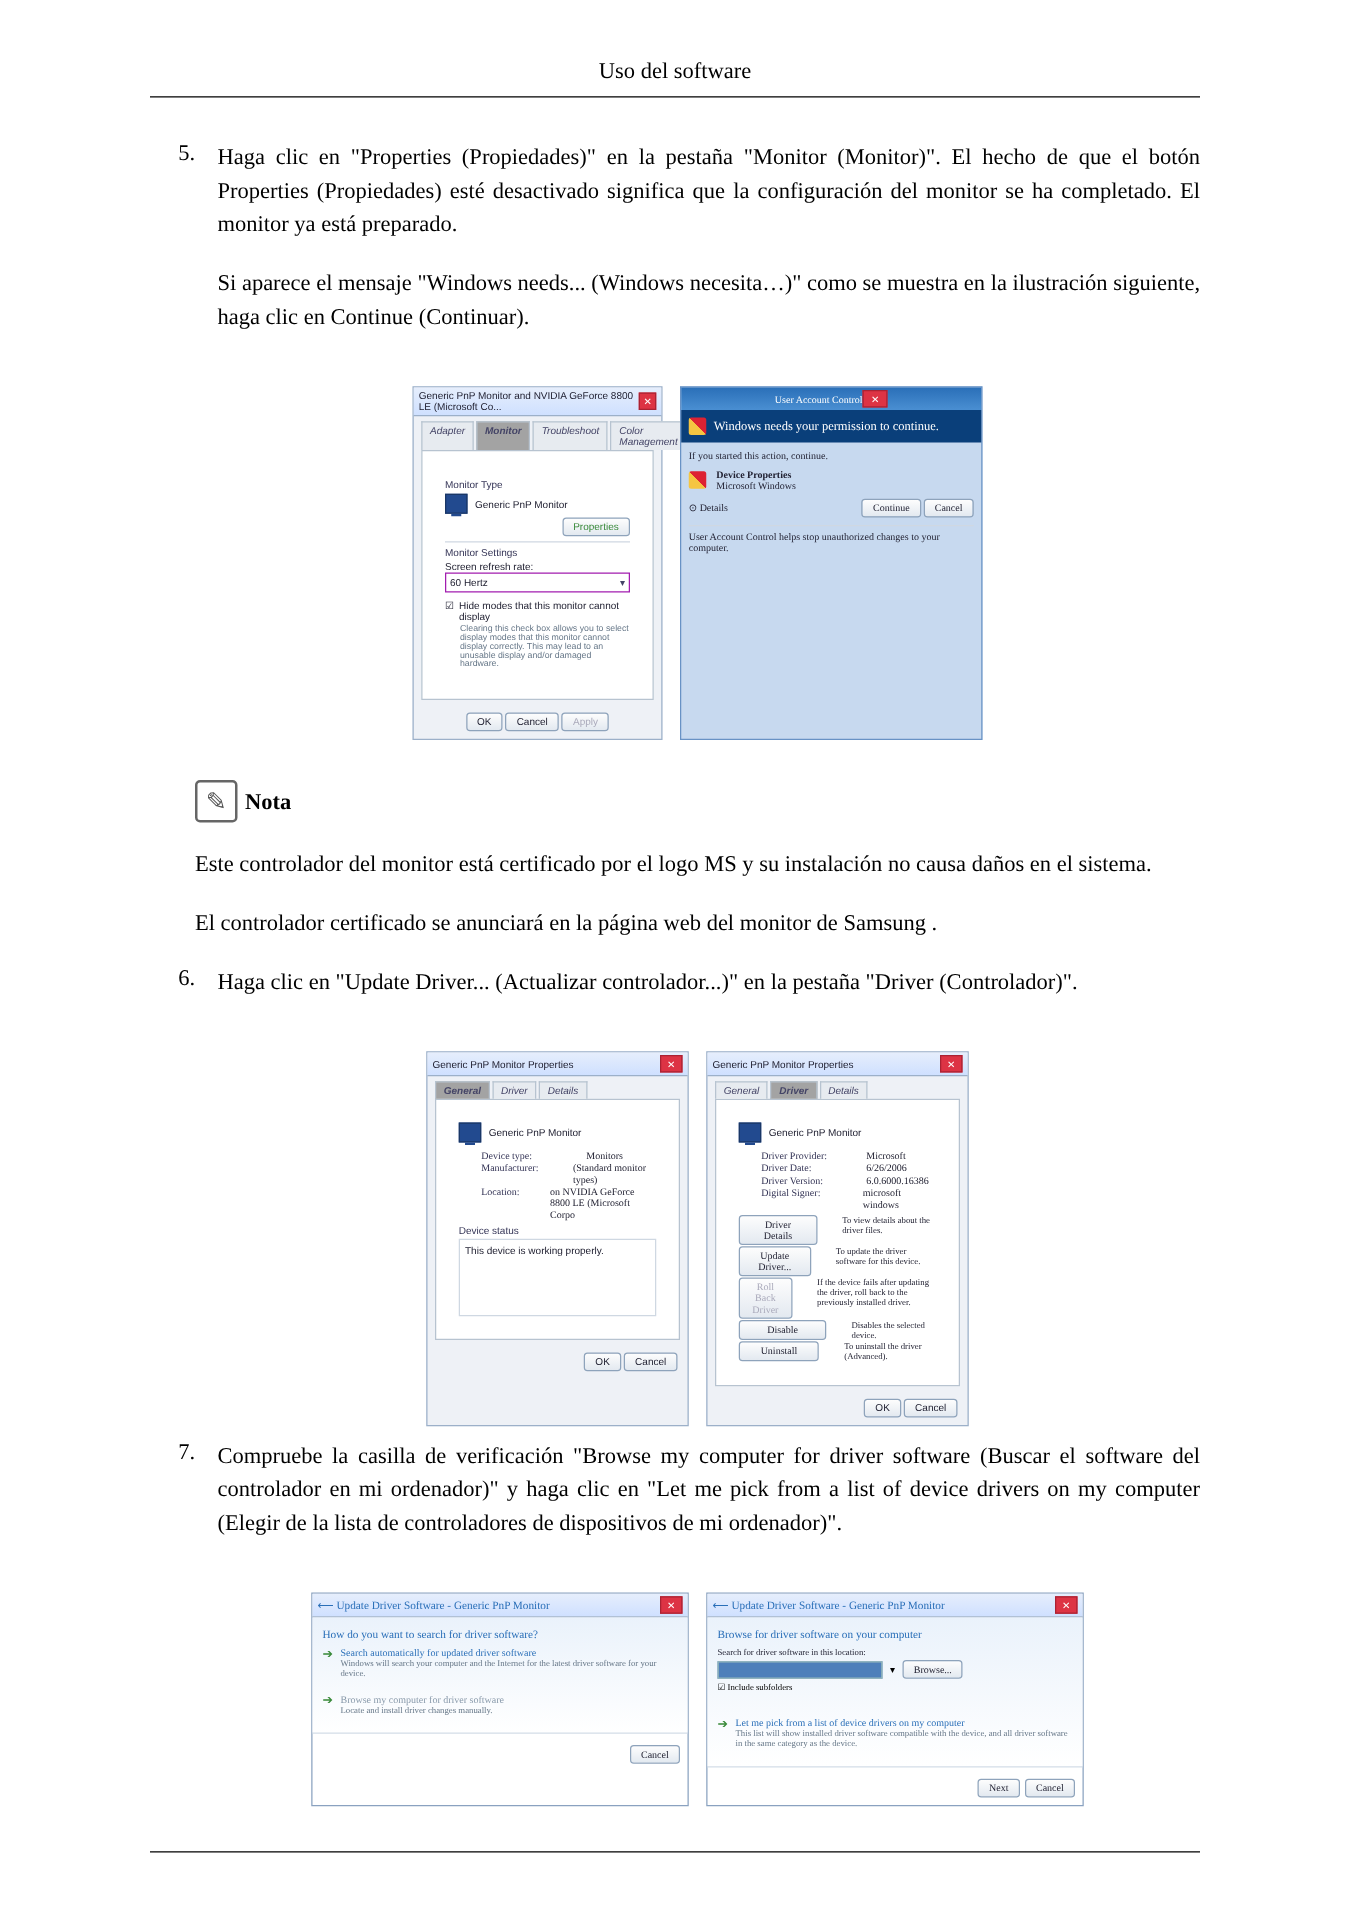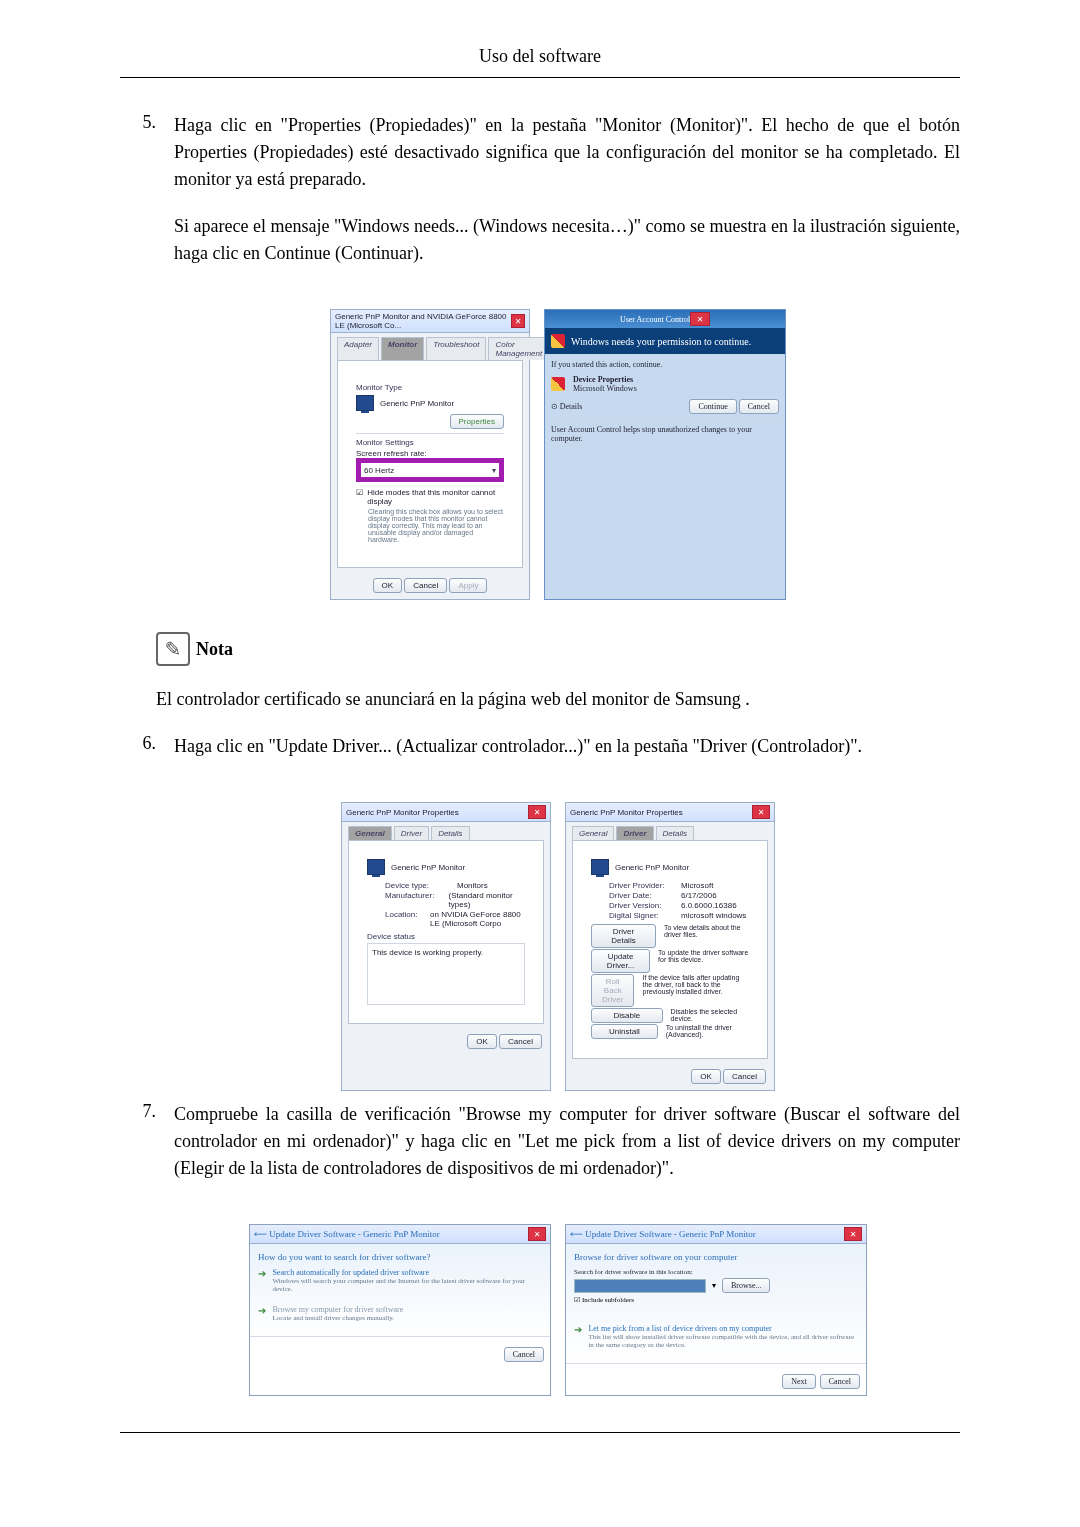--- a/index.html
+++ b/index.html
@@ -17,21 +17,21 @@
   .indent-text p { font-size:18px; line-height:1.5; margin:0 0 20px; text-align:justify; }
   .img-row { display:flex; justify-content:center; gap:14px; margin:10px 0 10px 36px; flex-wrap:wrap; }
   .win { background:#eef1f6; border:1px solid #9cb0c9; font-family:Tahoma,Arial,sans-serif; font-size:8px; color:#223; box-sizing:border-box; }
   .titlebar { display:flex; align-items:center; justify-content:space-between; padding:2px 4px; background:linear-gradient(#e6eefc,#cfe0ff); border-bottom:1px solid #9cb0c9; font-size:8px; }
   .titlebar .close { width:16px; height:12px; background:#d34; color:#fff; display:flex; align-items:center; justify-content:center; border:1px solid #a23; font-size:8px; }
   .tabs { display:flex; gap:2px; padding:4px 6px 0; font-size:8px; }
   .tab { padding:2px 6px; background:#e7ebf0; border:1px solid #b7c3d0; border-bottom:none; color:#446;font-style:italic; }
   .tab.active { background:#a3a3a3; font-weight:bold; }
   .panel { background:#fff; border:1px solid #b7c3d0; margin:0 6px 6px; padding:18px; }
   .btn { display:inline-block; padding:2px 8px; background:linear-gradient(#fdfdfd,#e3e9f0); border:1px solid #8ea3bb; border-radius:3px; font-size:8px; color:#223; }
-  .kv { display:flex; gap:8px; font-size:8px; margin:1px 0; }
+  .kv { display:flex; gap:20px; font-size:8px; margin:1px 0;font-family:Liberation Serif, serif; }
   .kv .k { width:64px; color:#335; }
   .sec-title { font-size:8px; color:#335; margin:4px 0 2px; }
   .hr { border-top:1px solid #cfd8e2; margin:4px 0; }
   .uac { width:240px; background:#c7d9ef; border:1px solid #6892c5; }
   .uac .bar { background:linear-gradient(#2a6fb8,#4a8fd2); color:#fff; display:flex; align-items:center; justify-content:center; padding:2px 4px; font-size:8px; }
   .uac .bar .close2 { width:18px; height:12px; background:#d34; color:#fff; display:flex; align-items:center; justify-content:center; border:1px solid #a23; font-size:8px; }
   .uac .banner { background:#0a3f7a; color:#fff; padding:6px; font-size:10px; display:flex; align-items:center; gap:6px; }
   .uac .content { padding:6px; font-size:8px; color:#223; }
   .uac .shield { width:14px; height:14px; background:linear-gradient(45deg,#f5c542 50%,#d23 50%); border-radius:2px; display:inline-block; }
   .uac .row { display:flex; align-items:center; gap:8px; margin:6px 0; }
@@ -39,21 +39,21 @@
   .wiz .top { background:linear-gradient(#eaf2fb,#fff); padding:8px; }
   .wiz .title { color:#2a6fb8; font-size:9px; }
   .wiz .back { color:#2a6fb8; font-size:9px; }
   .wiz .option { display:flex; gap:6px; padding:6px 0; font-size:8px; color:#2a6fb8; }
   .wiz .option .desc { font-size:7px; color:#678; display:block; }
   .wiz .arrow { color:#3a8a3a; font-size:10px; line-height:1; margin-top:1px; }
   .wiz .foot { text-align:right; padding:6px; border-top:1px solid #d4dde7; }
   .input-box { border:1px solid #9bb; background:#fff; height:12px; width:130px; display:inline-block; }
   .monitor-glyph { width:16px; height:14px; background:#224a8f; border:1px solid #1a3766; position:relative; }
   .monitor-glyph:after { content:""; position:absolute; bottom:-3px; left:4px; width:8px; height:2px; background:#224a8f; }
-  .select-box { border:5px solid #a21caf; background:#fff; height:14px; display:flex; align-items:center; justify-content:space-between; padding:0 3px; font-size:8px; }
+  .select-box { border:1px solid #a21caf; background:#fff; height:14px; display:flex; align-items:center; justify-content:space-between; padding:0 3px; font-size:8px; }
   .chevron { font-size:8px; color:#446; }
   .footer-line { border-top:1px solid #000; margin-top:36px; }
 </style>
 </head>
 <body>
 
 <div class="page">
   <div class="header-title">Uso del software</div>
 
   <div class="body-text">
@@ -137,20 +137,21 @@
           <div style="font-size:8px">User Account Control helps stop unauthorized changes to your computer.</div>
         </div>
       </div>
     </div>
 
     <div class="note-row">
       <span class="note-icon">✎</span>
       <span class="note-label">Nota</span>
     </div>
     <div class="indent-text">
+      <p>Este controlador del monitor está certificado por el logo MS y su instalación no causa daños en el sistema.</p>
       <p>El controlador certificado se anunciará en la página web del monitor de Samsung .</p>
     </div>
 
     <div class="step">
       <div class="step-num">6.</div>
       <div class="step-body">
         <p>Haga clic en "Update Driver... (Actualizar controlador...)" en la pestaña "Driver (Controlador)".</p>
       </div>
     </div>
 
@@ -211,21 +212,21 @@
             <span class="monitor-glyph"></span>
             <span>Generic PnP Monitor</span>
           </div>
           <div style="margin:6px 0 4px 18px">
             <div class="kv">
                 <span class="k">Driver Provider:</span>
                 <span>Microsoft</span>
               </div>
             <div class="kv">
                 <span class="k">Driver Date:</span>
-                <span>6/17/2006</span>
+                <span>6/26/2006</span>
               </div>
             <div class="kv">
                 <span class="k">Driver Version:</span>
                 <span>6.0.6000.16386</span>
               </div>
             <div class="kv">
                 <span class="k">Digital Signer:</span>
                 <span>microsoft windows</span>
               </div>
           </div>

